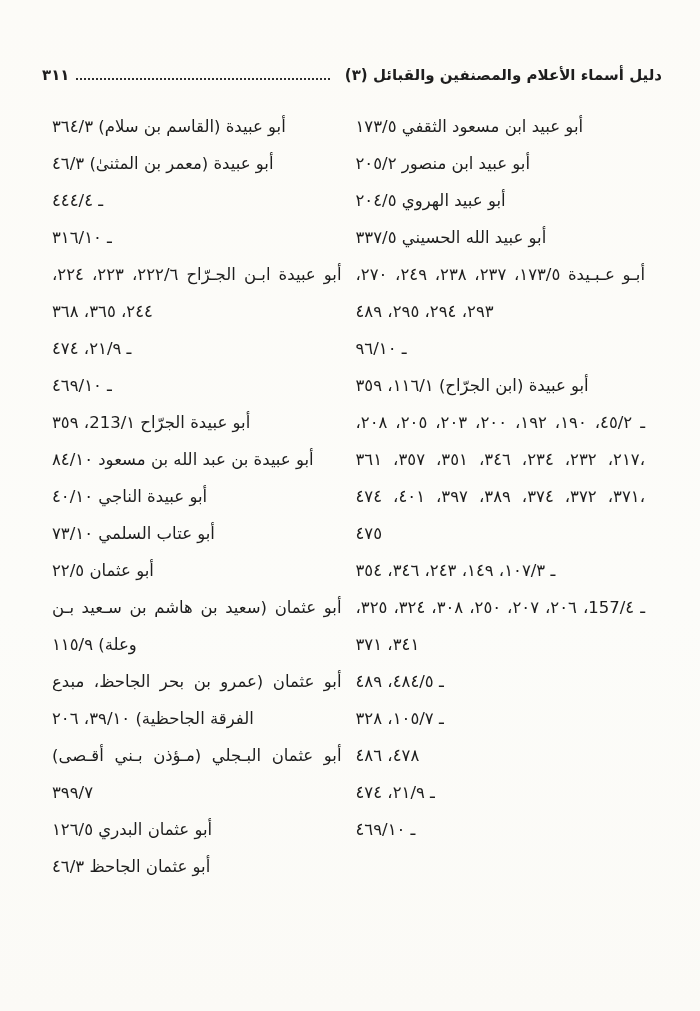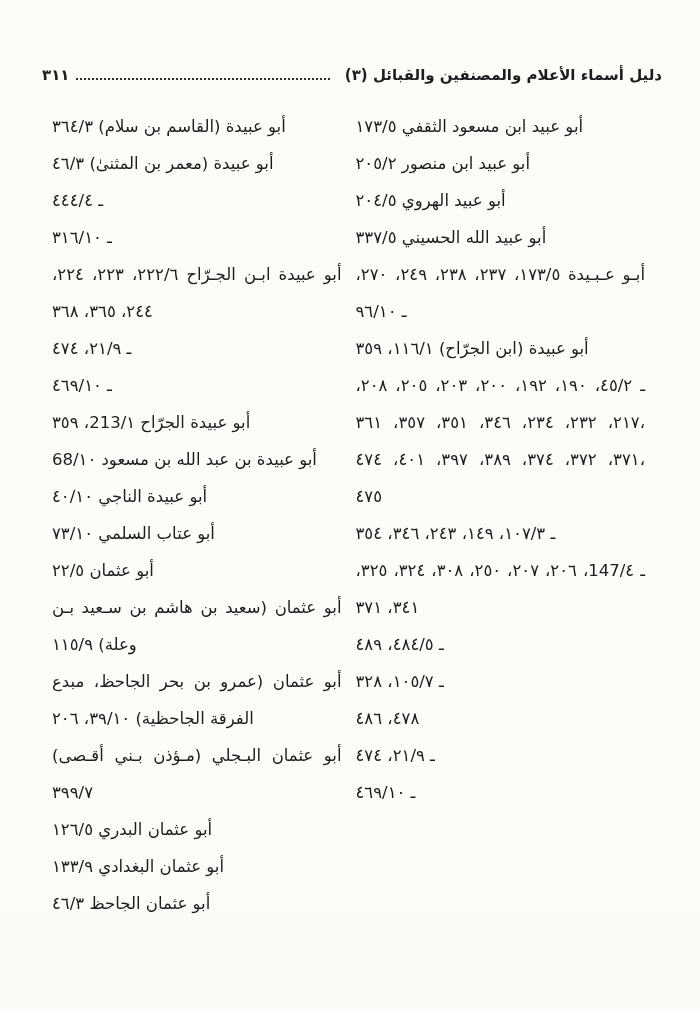--- a/index.html
+++ b/index.html
@@ -87,54 +87,54 @@
     <span class="page-number">٣١١</span>
   </div>
 
   <div class="columns">
     <div class="col">
         <div class="line">أبو عبيد ابن مسعود الثقفي ١٧٣/٥</div>
         <div class="line">أبو عبيد ابن منصور ٢٠٥/٢</div>
         <div class="line">أبو عبيد الهروي ٢٠٤/٥</div>
         <div class="line">أبو عبيد الله الحسيني ٣٣٧/٥</div>
         <div class="line justify">أبـو عـبـيدة ١٧٣/٥، ٢٣٧، ٢٣٨، ٢٤٩، ٢٧٠،</div>
+        <div class="line">٢٩٣، ٢٩٤، ٢٩٥، ٤٨٩</div>
         <div class="line" style="padding-right: 50px;">ـ ٩٦/١٠</div>
         <div class="line">أبو عبيدة (ابن الجرّاح) ١١٦/١، ٣٥٩</div>
         <div class="line justify">ـ ٤٥/٢، ١٩٠، ١٩٢، ٢٠٠، ٢٠٣، ٢٠٥، ٢٠٨،</div>
         <div class="line justify">٢١٧، ٢٣٢، ٢٣٤، ٣٤٦، ٣٥١، ٣٥٧، ٣٦١،</div>
         <div class="line justify">٣٧١، ٣٧٢، ٣٧٤، ٣٨٩، ٣٩٧، ٤٠١، ٤٧٤،</div>
         <div class="line" style="padding-right: 55px;">٤٧٥</div>
         <div class="line" style="padding-right: 25px;">ـ ١٠٧/٣، ١٤٩، ٢٤٣، ٣٤٦، ٣٥٤</div>
-        <div class="line justify">ـ 147/٤، ٢٠٦، ٢٠٧، ٢٥٠، ٣٠٨، ٣٢٤، ٣٢٥،</div>
+        <div class="line justify">ـ 157/٤، ٢٠٦، ٢٠٧، ٢٥٠، ٣٠٨، ٣٢٤، ٣٢٥،</div>
         <div class="line" style="padding-right: 30px;">٣٤١، ٣٧١</div>
         <div class="line" style="padding-right: 40px;">ـ ٤٨٤/٥، ٤٨٩</div>
         <div class="line" style="padding-right: 50px;">ـ ١٠٥/٧، ٣٢٨</div>
         <div class="line" style="padding-right: 80px;">٤٧٨، ٤٨٦</div>
         <div class="line" style="padding-right: 50px;">ـ ٢١/٩، ٤٧٤</div>
         <div class="line" style="padding-right: 55px;">ـ ٤٦٩/١٠</div>
       </div>
     <div class="col">
         <div class="line">أبو عبيدة (القاسم بن سلام) ٣٦٤/٣</div>
         <div class="line">أبو عبيدة (معمر بن المثنىٰ) ٤٦/٣</div>
         <div class="line" style="padding-right: 55px;">ـ ٤٤٤/٤</div>
         <div class="line" style="padding-right: 50px;">ـ ٣١٦/١٠</div>
         <div class="line justify">أبو عبيدة ابـن الجـرّاح ٢٢٢/٦، ٢٢٣، ٢٢٤،</div>
         <div class="line" style="padding-right: 30px;">٢٤٤، ٣٦٥، ٣٦٨</div>
         <div class="line" style="padding-right: 30px;">ـ ٢١/٩، ٤٧٤</div>
         <div class="line" style="padding-right: 40px;">ـ ٤٦٩/١٠</div>
         <div class="line">أبو عبيدة الجرّاح 213/١، ٣٥٩</div>
-        <div class="line">أبو عبيدة بن عبد الله بن مسعود 68/١٠</div>
+        <div class="line">أبو عبيدة بن عبد الله بن مسعود ٨٤/١٠</div>
         <div class="line">أبو عبيدة الناجي ٤٠/١٠</div>
         <div class="line">أبو عتاب السلمي ٧٣/١٠</div>
         <div class="line">أبو عثمان ٢٢/٥</div>
         <div class="line justify">أبو عثمان (سعيد بن هاشم بن سـعيد بـن</div>
         <div class="line">وعلة) ١١٥/٩</div>
         <div class="line justify">أبو عثمان (عمرو بن بحر الجاحظ، مبدع</div>
         <div class="line">الفرقة الجاحظية) ٣٩/١٠، ٢٠٦</div>
         <div class="line justify">أبو عثمان البـجلي (مـؤذن بـني أقـصى)</div>
         <div class="line" style="padding-right: 30px;">٣٩٩/٧</div>
         <div class="line">أبو عثمان البدري ١٢٦/٥</div>
-        <div class="line">أبو عثمان البغدادي ١٣٣/٩</div>
         <div class="line">أبو عثمان الجاحظ ٤٦/٣</div>
       </div>
   </div>
 
 </div>
 
 </body></html>

